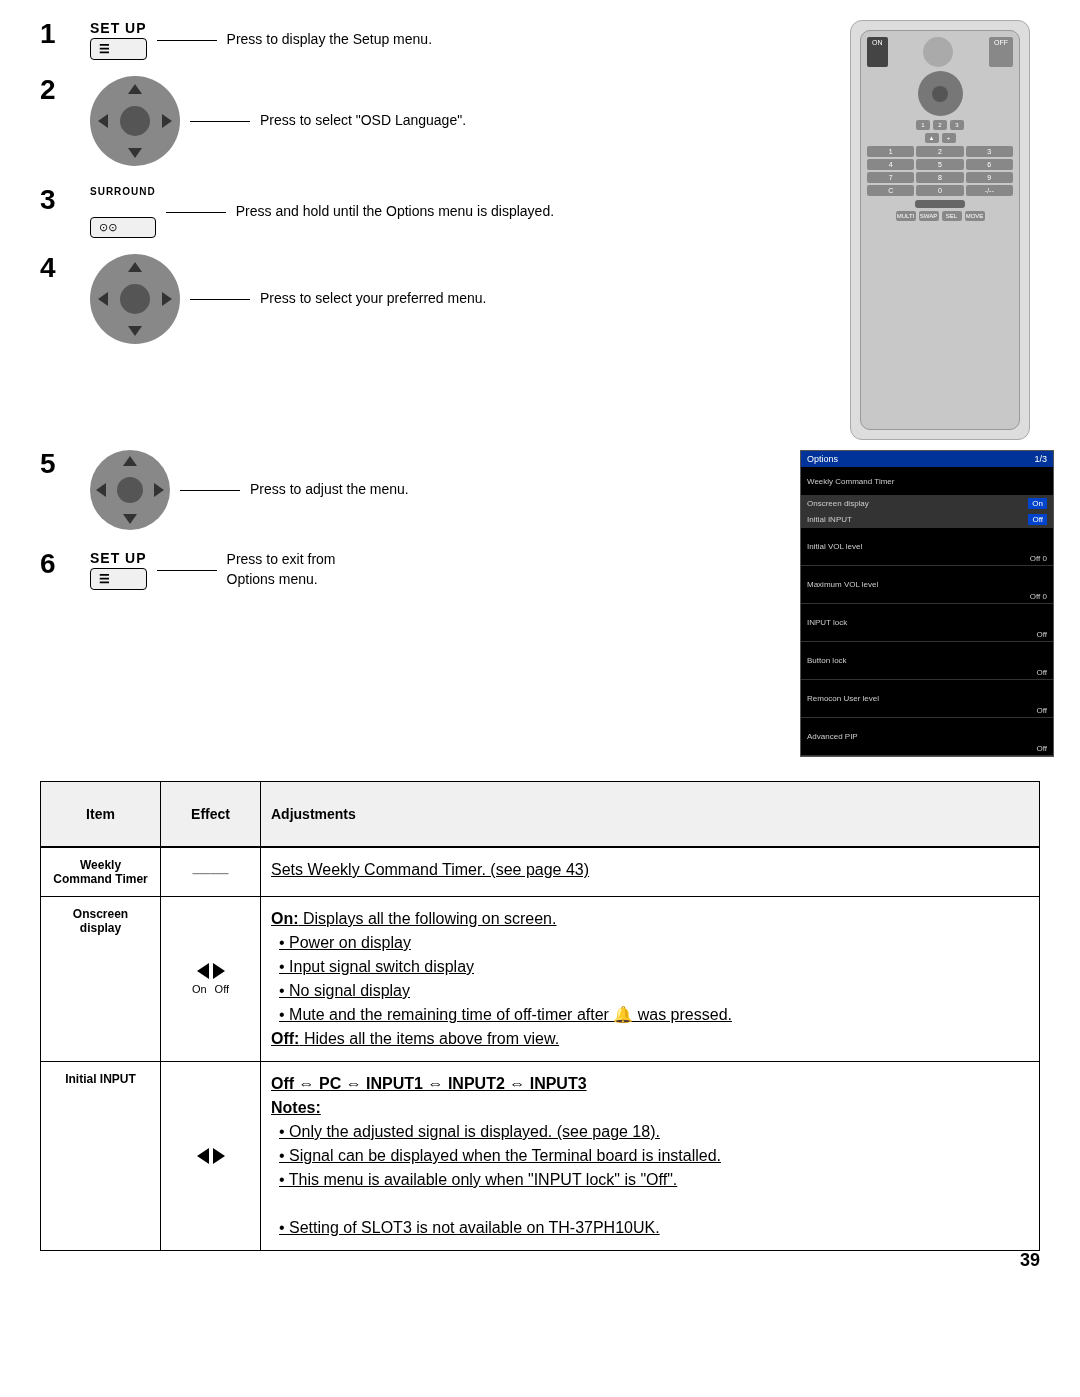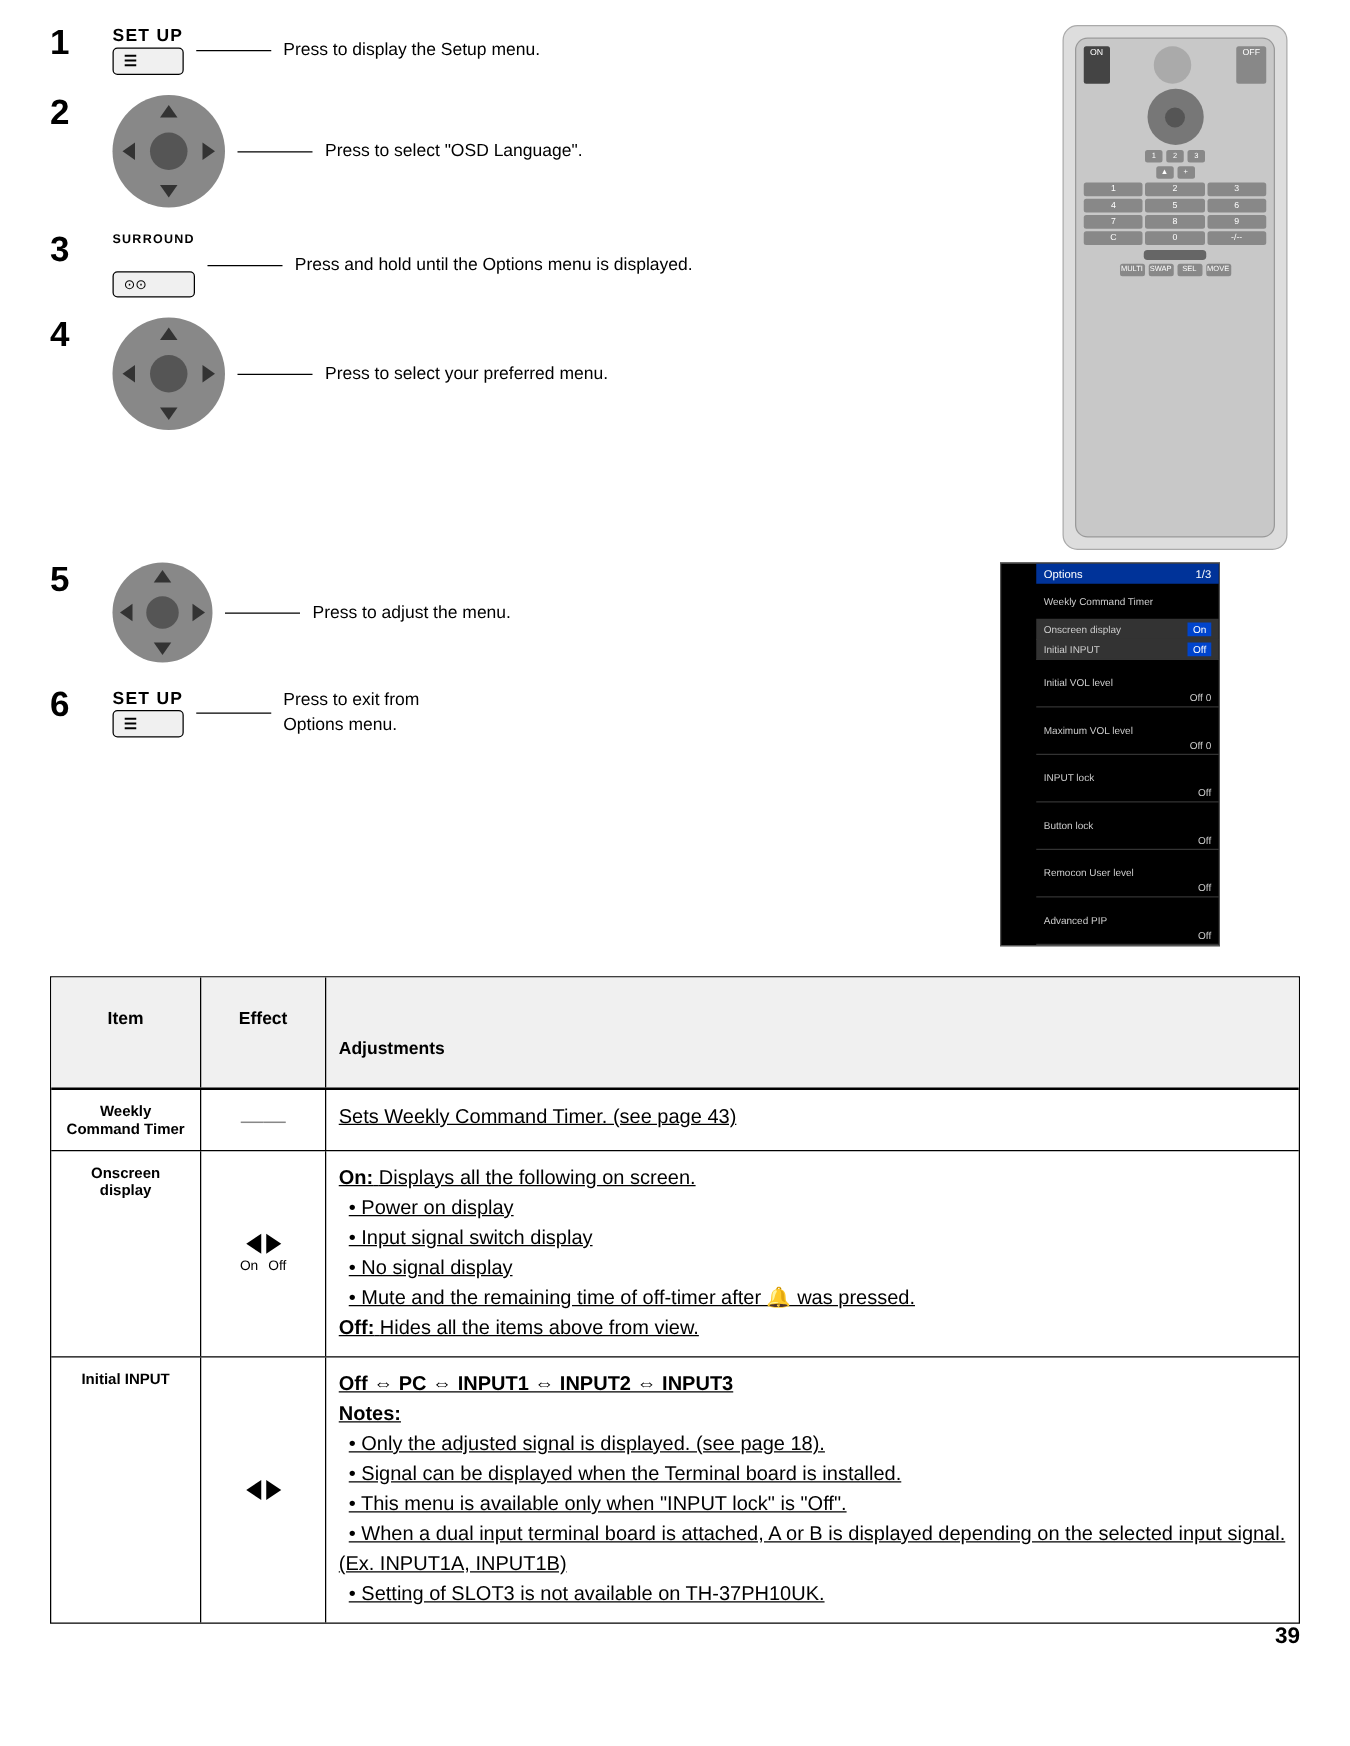--- a/index.html
+++ b/index.html
@@ -313,26 +313,25 @@
       background: #888;
       color: #fff;
       font-size: 7px;
       padding: 2px;
       text-align: center;
       border-radius: 2px;
     }
 
     
     .options-box {
-      width: 176px;
+      width: 254px;
       background: #000;
       color: #fff;
       font-size: 9px;
       border: 1px solid #555;
-      padding-left: 28px;
     }
 
     .options-header {
       background: #003399;
       padding: 3px 6px;
       display: flex;
       justify-content: space-between;
       font-size: 9px;
     }
 
@@ -711,21 +710,21 @@
         </div>
       </div>
     </div>
   </div>
 
   <div class="table-section">
 
     <div class="table-header">
       <div class="table-header-cell">Item</div>
       <div class="table-header-cell">Effect</div>
-      <div class="table-header-cell" style="text-align:left;margin-top:24px;">Adjustments</div>
+      <div class="table-header-cell" style="text-align:left;">Adjustments</div>
     </div>
 
     <div class="table-row">
       <div class="table-cell table-cell-item">
         <strong>Weekly Command Timer</strong>
       </div>
       <div class="table-cell table-cell-effect">
         <span class="effect-dash">——</span>
       </div>
       <div class="table-cell">
@@ -771,21 +770,21 @@
           <div class="arrow-right"></div>
         </div>
       </div>
       <div class="table-cell">
         <div class="adj-text">
           <span class="adj-bold">Off ⇔ PC ⇔ INPUT1 ⇔ INPUT2 ⇔ INPUT3</span><br>
           <span class="adj-bold">Notes:</span><br>
           <span class="adj-bullet">• Only the adjusted signal is displayed. (see page 18).</span><br>
           <span class="adj-bullet">• Signal can be displayed when the Terminal board is installed.</span><br>
           <span class="adj-bullet">• This menu is available only when "INPUT lock" is "Off".</span><br>
-          <span class="adj-bullet">• When a dual input terminal board is attached, A or B is displayed depending on the selected input signal. (Ex. INPUT1A, INPUT1B)</span><br>
+          <br>
           <span class="adj-bullet">• Setting of SLOT3 is not available on TH-37PH10UK.</span>
         </div>
       </div>
     </div>
 
   </div>
 
   <div class="page-number">39</div>
 </div>
 

